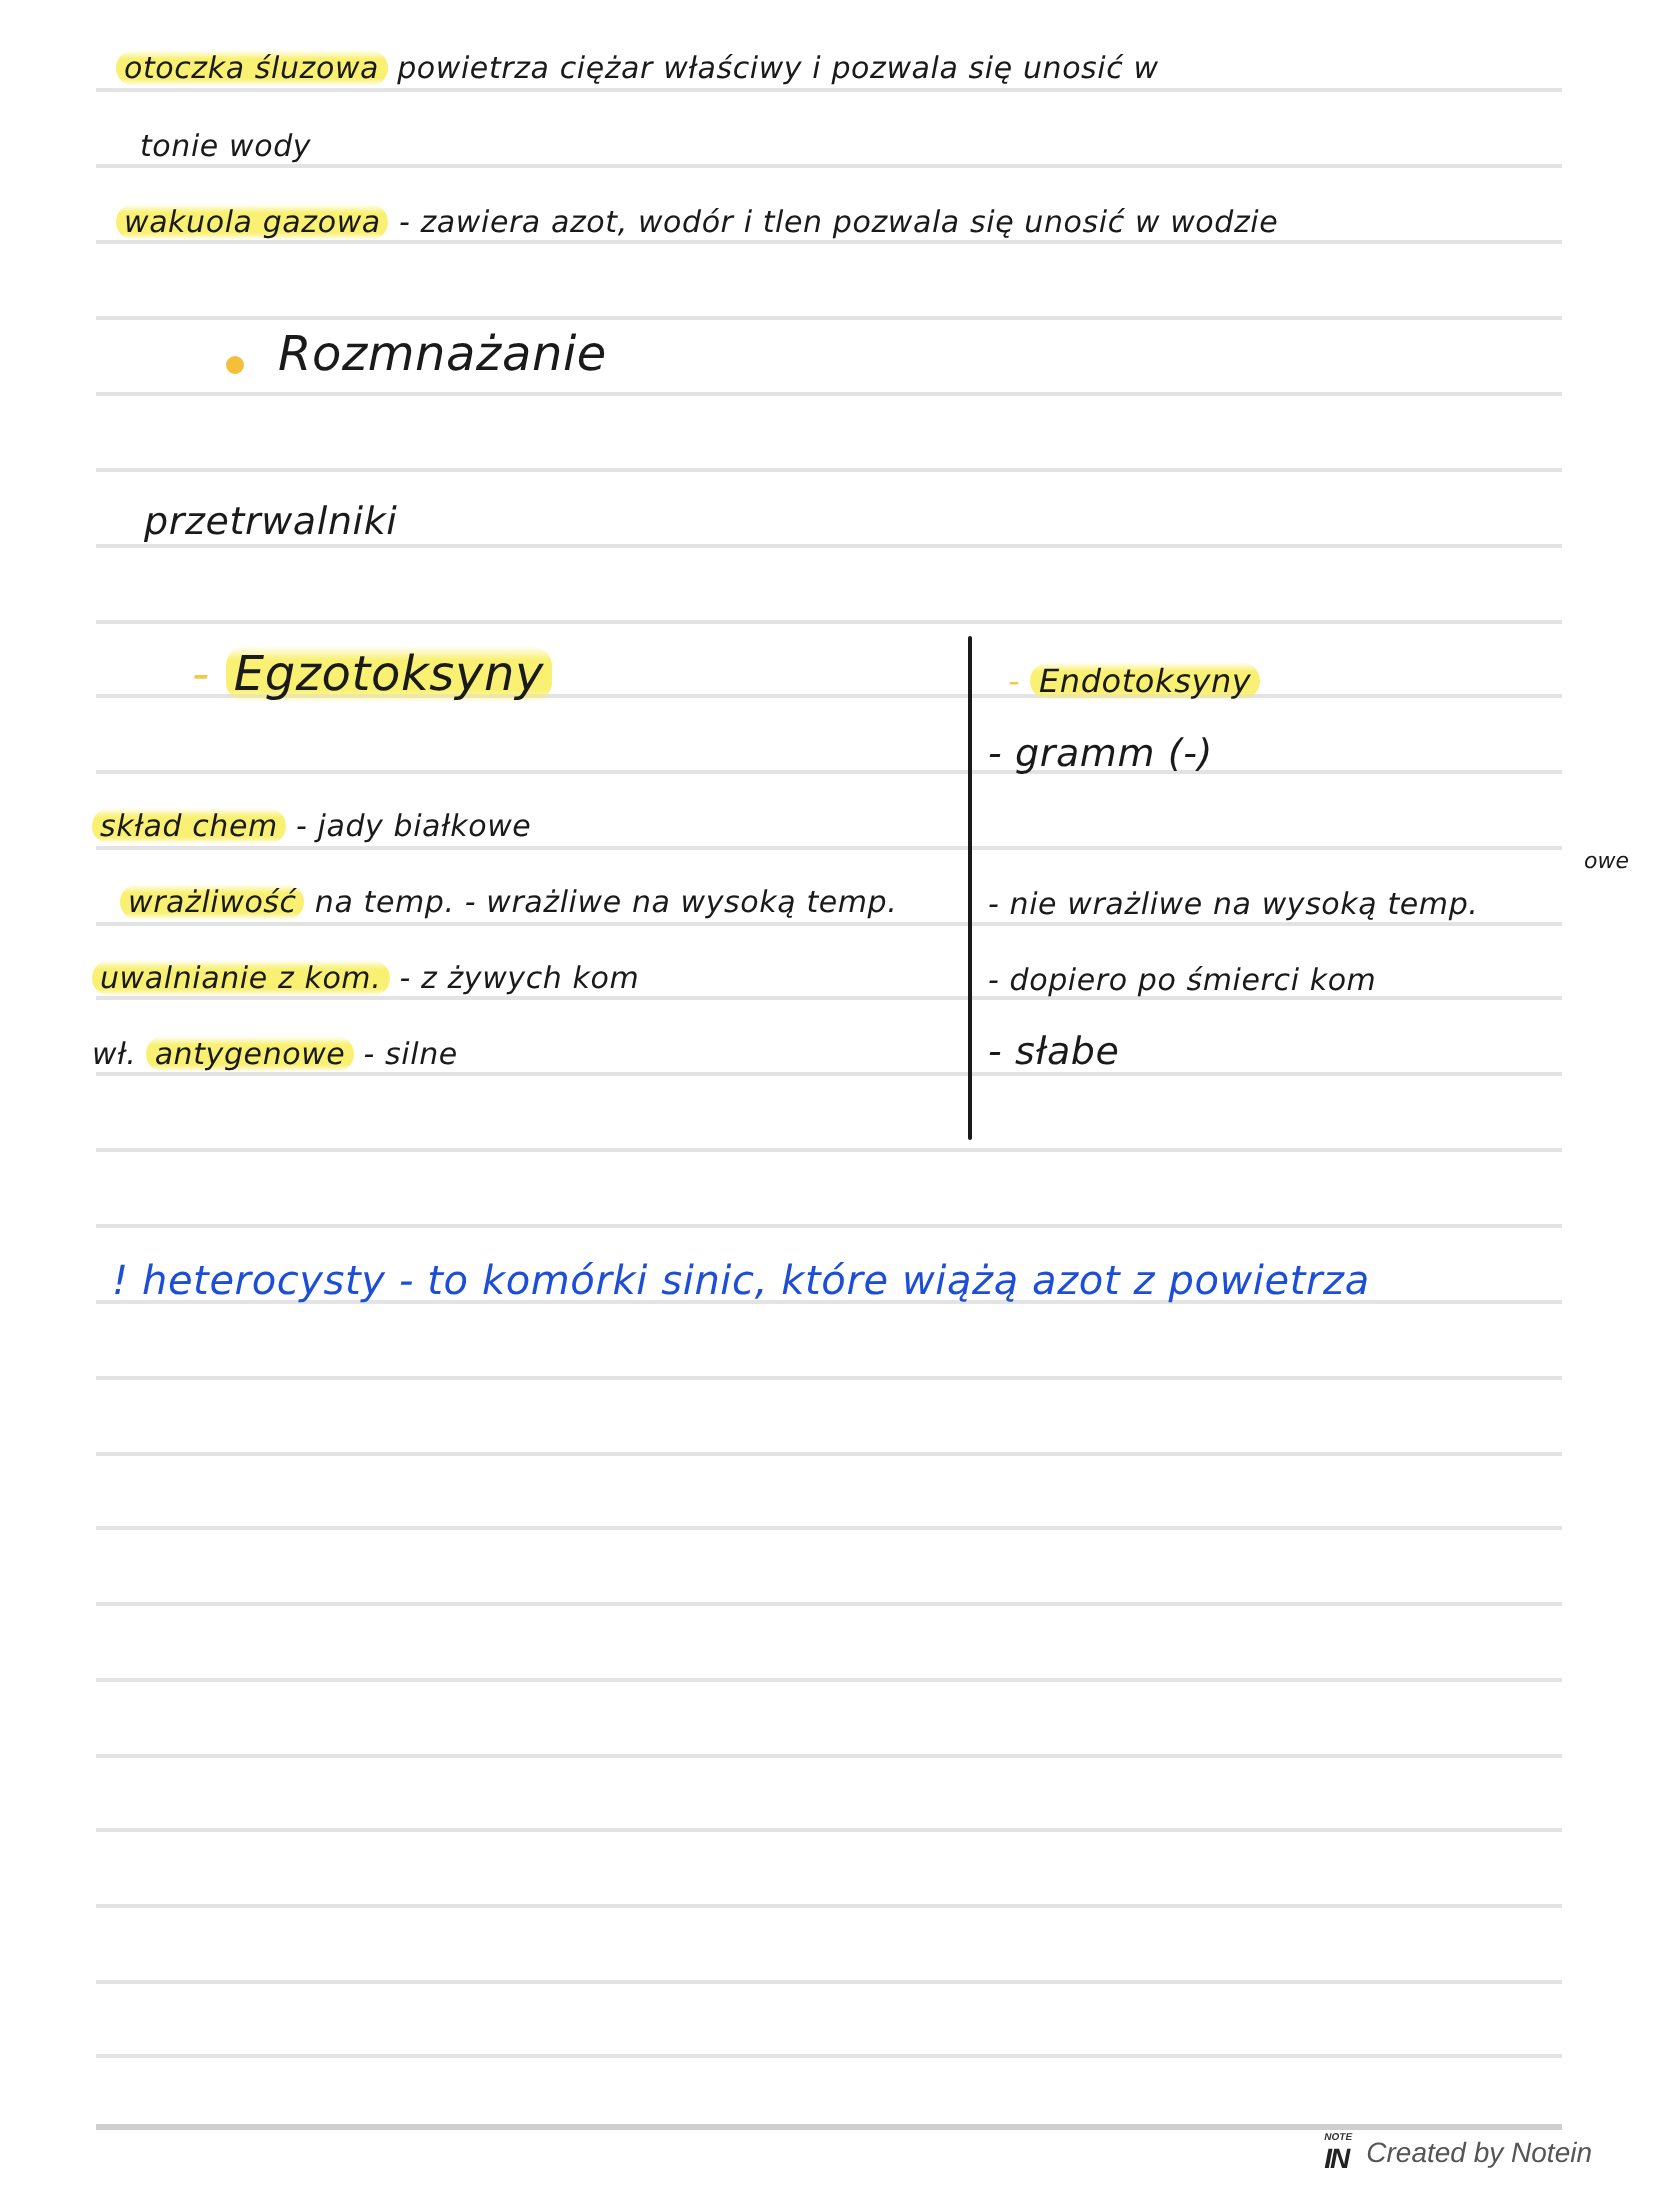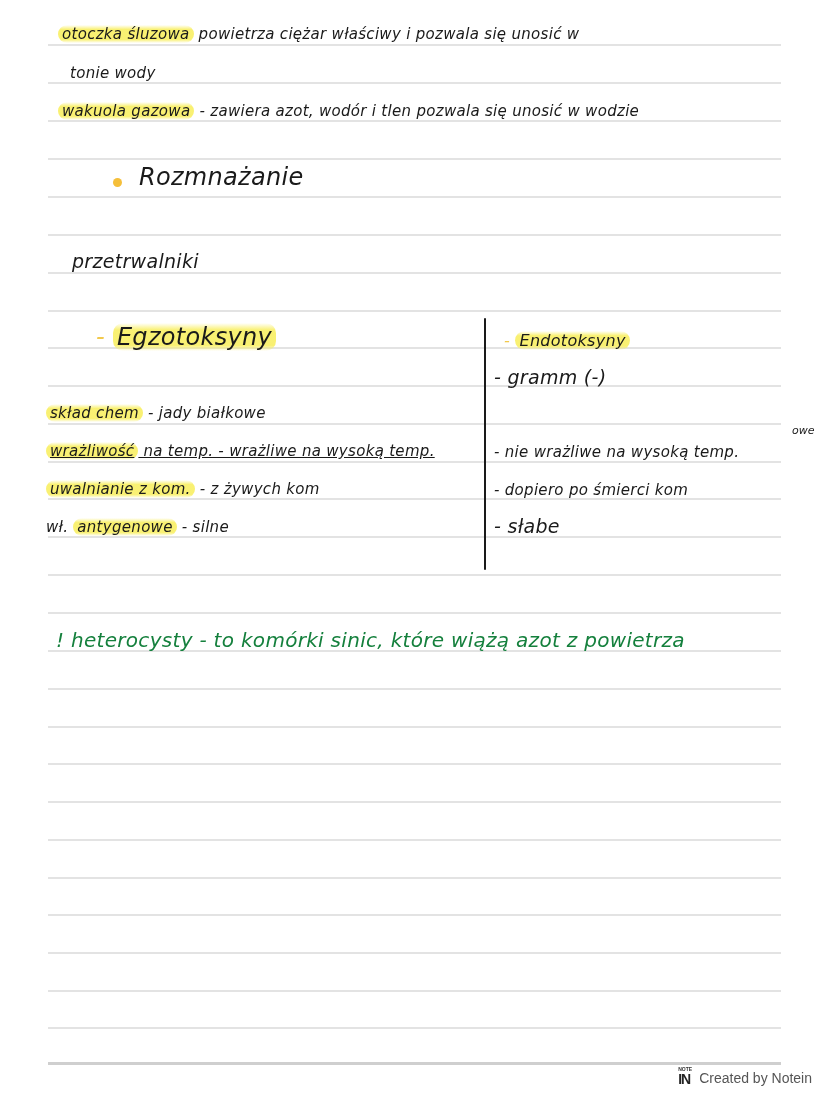--- a/index.html
+++ b/index.html
@@ -34,25 +34,25 @@
   .big { font-size: 24px; }
   .bullet {
     position: absolute; width: 9px; height: 9px; border-radius: 50%;
     background: #f5bf3a;
   }
   .divider {
     position: absolute; left: 484px; top: 318px; width: 2px; height: 252px;
     background: #1a1a1a; border-radius: 1px;
   }
   .dash-yellow { color: #f2c94c; }
-  .yellow-note { color: #15803d; font-size: 20px; }
+  .yellow-note { color: #1d4ed8; font-size: 20px; }
   .footer {
-    position: absolute; right: 16px; top: 1068px;
-    display: flex; align-items: flex-end; gap: 5px;
-    font-family: "Liberation Sans", sans-serif; font-size: 14px; color: #555;
+    position: absolute; right: 32px; top: 1068px;
+    display: flex; align-items: flex-start; gap: 5px;
+    font-family: "Liberation Sans", sans-serif; font-size: 14px; color: #555; font-style: italic;
   }
   .logo {
     position: relative; width: 16px; height: 18px;
     font-family: "Liberation Sans", sans-serif; font-weight: bold;
   }
   .logo .top { position: absolute; top: -2px; left: 0; font-size: 5px; color: #333; }
   .logo .main { position: absolute; top: 3px; left: 0; font-size: 14px; color: #222; letter-spacing: -1px; }
   .sup { position: absolute; font-size: 11px; }
 </style>
 </head>
@@ -107,21 +107,21 @@
   <div class="divider"></div>
 
   <div class="line big" style="left:96px; top:323px;">
     <span class="dash-yellow">-</span>
     <span class="hl">Egzotoksyny</span>
   </div>
 
   <div class="line small" style="left:46px; top:404px;">
     <span class="hl">skład chem</span><span> - jady białkowe</span>
   </div>
-  <div class="line small" style="left:46px; top:442px;text-decoration:underline;">
+  <div class="line small" style="left:60px; top:442px;">
     <span class="hl">wrażliwość</span><span> na temp. -  wrażliwe na wysoką temp.</span>
   </div>
   <div class="line small" style="left:46px; top:480px;">
     <span class="hl">uwalnianie z kom.</span><span> -  z żywych kom</span>
   </div>
   <div class="line small" style="left:46px; top:518px;">
     <span>wł. </span><span class="hl">antygenowe</span><span> - silne</span>
   </div>
 
   <div class="line mid" style="left:504px; top:331px; font-size:16px;">

